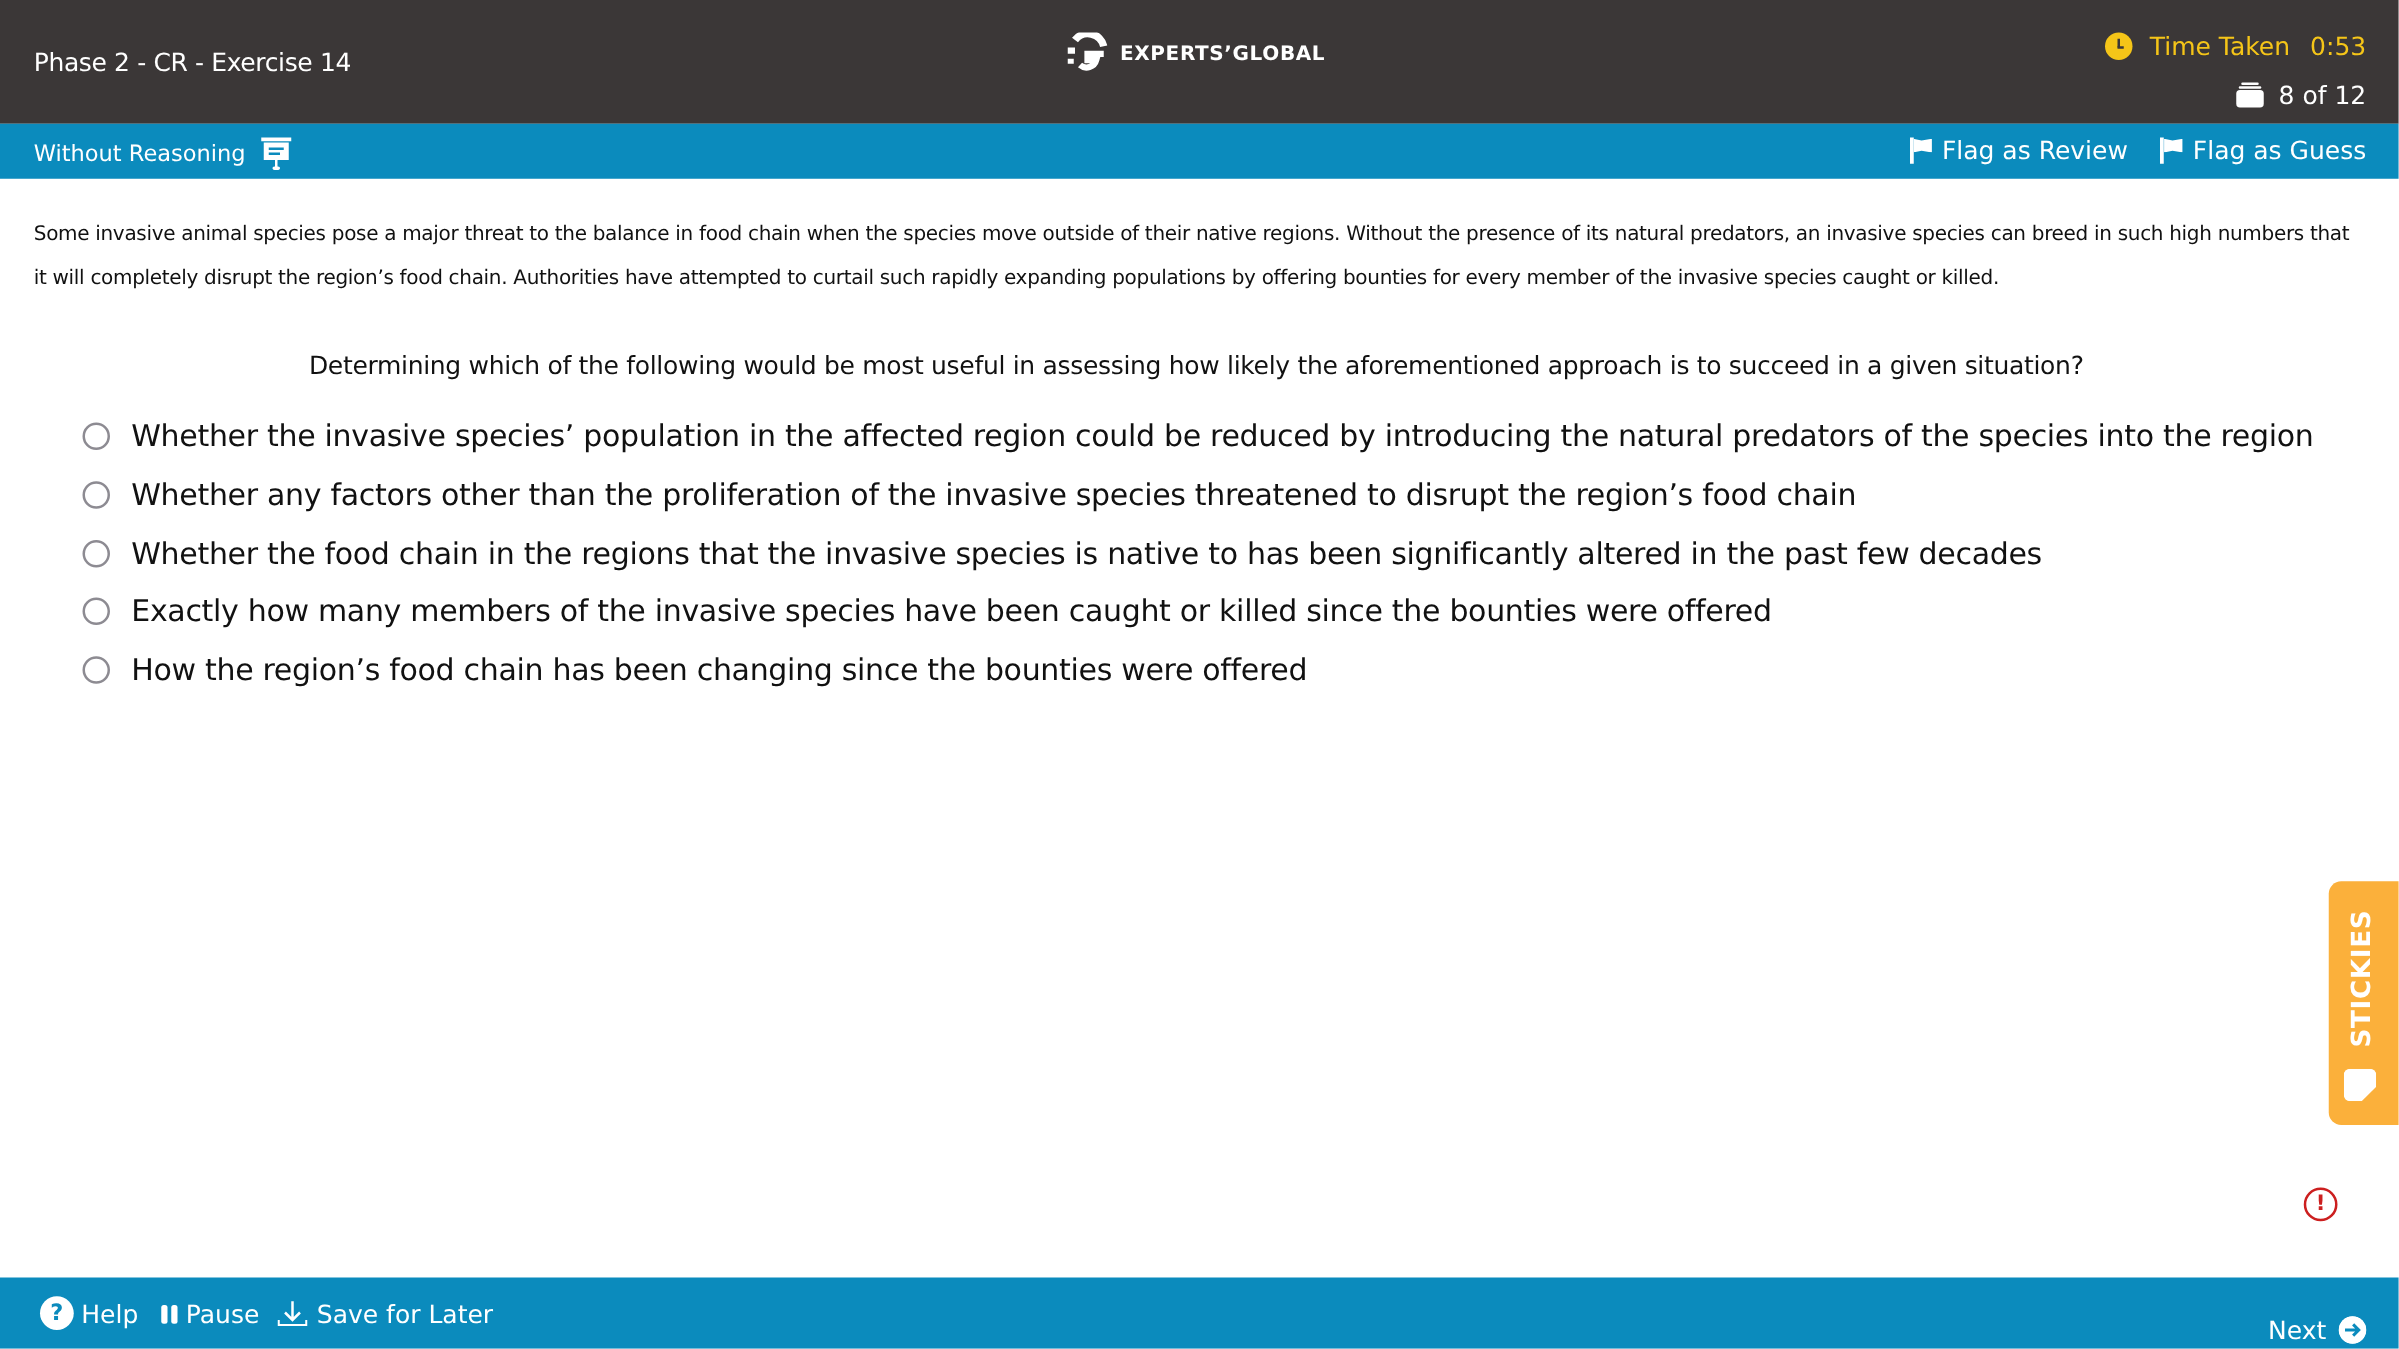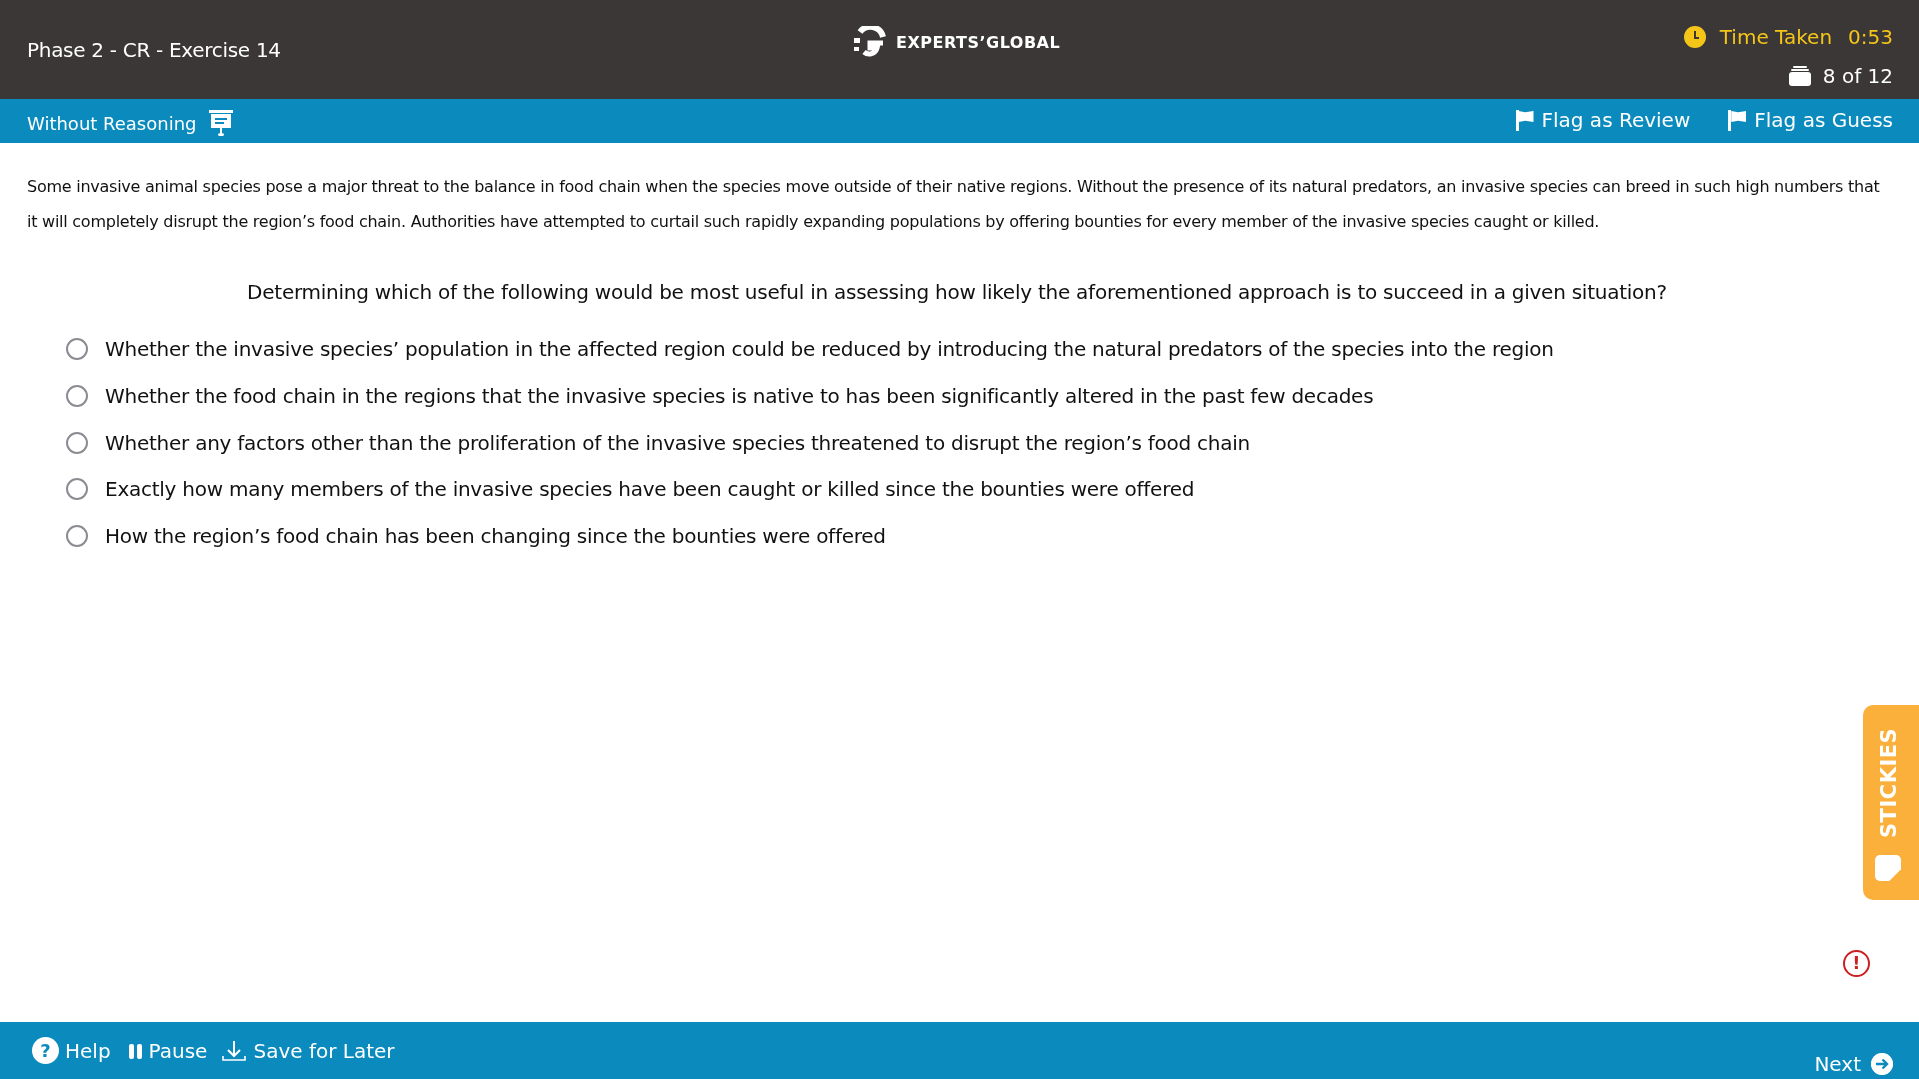--- a/index.html
+++ b/index.html
@@ -54,33 +54,33 @@
   }
   .board-icon { width: 24px; height: 26px; position: relative; }
   .board-icon .top { position: absolute; left: 0; top: 0; width: 24px; height: 3px; background: #fff; }
   .board-icon .panel { position: absolute; left: 2px; top: 4px; width: 20px; height: 14px; background: #fff; }
   .board-icon .l1, .board-icon .l2 { position: absolute; left: 6px; height: 2px; background: #0b8bbd; }
   .board-icon .l1 { top: 8px; width: 12px; }
   .board-icon .l2 { top: 12px; width: 9px; }
   .board-icon .pole { position: absolute; left: 11px; top: 18px; width: 2px; height: 6px; background: #fff; }
   .board-icon .foot { position: absolute; left: 9px; top: 23px; width: 6px; height: 3px; border-radius: 50%; background: #fff; }
 
-  .flags { position: absolute; right: 26px; top: 9px; display: flex; gap: 38px; font-size: 20px; }
+  .flags { position: absolute; right: 26px; top: 9px; display: flex; gap: 26px; font-size: 20px; }
   .flag-btn { display: flex; align-items: center; gap: 8px; cursor: pointer; }
   .flag-icon { width: 18px; height: 22px; position: relative; }
   .flag-icon .pole { position: absolute; left: 0; top: 1px; width: 3px; height: 21px; background: #fff; }
   .flag-icon .cloth { position: absolute; left: 3px; top: 2px; width: 15px; height: 11px; background: #fff;
     clip-path: polygon(0 0, 45% 12%, 100% 0, 100% 100%, 45% 88%, 0 100%); }
 
   
   .content { position: absolute; left: 27px; top: 170px; width: 1860px; }
   .passage { font-size: 16px; line-height: 34.5px; letter-spacing: -0.25px; }
   .question { margin-top: 36px; font-size: 20px; line-height: 34px; letter-spacing: -0.25px; text-align: center; }
   .options { margin-top: 17px; list-style: none; }
-  .option { display: flex; align-items: center; height: 46.7px; padding-left: 39px; font-size: 20px; letter-spacing: -0.25px; cursor: pointer; }
+  .option { display: flex; align-items: center; height: 46.7px; padding-left: 39px; font-size: 24px; letter-spacing: -0.25px; cursor: pointer; }
   .radio {
     width: 22px; height: 22px; border: 2.5px solid #8d8b92; border-radius: 50%; margin-right: 17px; flex: none; background: #fff;
   }
 
   
   .stickies {
     position: absolute; left: 1863px; top: 705px; width: 56px; height: 195px;
     background: #fbb03b; border-radius: 10px 0 0 10px; cursor: pointer;
   }
   .stickies .label {
@@ -182,25 +182,25 @@
 <div class="content">
   <p class="passage">Some invasive animal species pose a major threat to the balance in food chain when the species move outside of their native regions. Without the presence of its natural predators, an invasive species can breed in such high numbers that it will completely disrupt the region’s food chain. Authorities have attempted to curtail such rapidly expanding populations by offering bounties for every member of the invasive species caught or killed.</p>
   <p class="question">Determining which of the following would be most useful in assessing how likely the aforementioned approach is to succeed in a given situation?</p>
   <ul class="options">
     <li class="option">
       <span class="radio"></span>
       <span>Whether the invasive species’ population in the affected region could be reduced by introducing the natural predators of the species into the region</span>
     </li>
     <li class="option">
       <span class="radio"></span>
+      <span>Whether any factors other than the proliferation of the invasive species threatened to disrupt the region’s food chain</span>
+    </li>
+    <li class="option">
+      <span class="radio"></span>
       <span>Whether the food chain in the regions that the invasive species is native to has been significantly altered in the past few decades</span>
-    </li>
-    <li class="option">
-      <span class="radio"></span>
-      <span>Whether any factors other than the proliferation of the invasive species threatened to disrupt the region’s food chain</span>
     </li>
     <li class="option">
       <span class="radio"></span>
       <span>Exactly how many members of the invasive species have been caught or killed since the bounties were offered</span>
     </li>
     <li class="option">
       <span class="radio"></span>
       <span>How the region’s food chain has been changing since the bounties were offered</span>
     </li>
   </ul>

